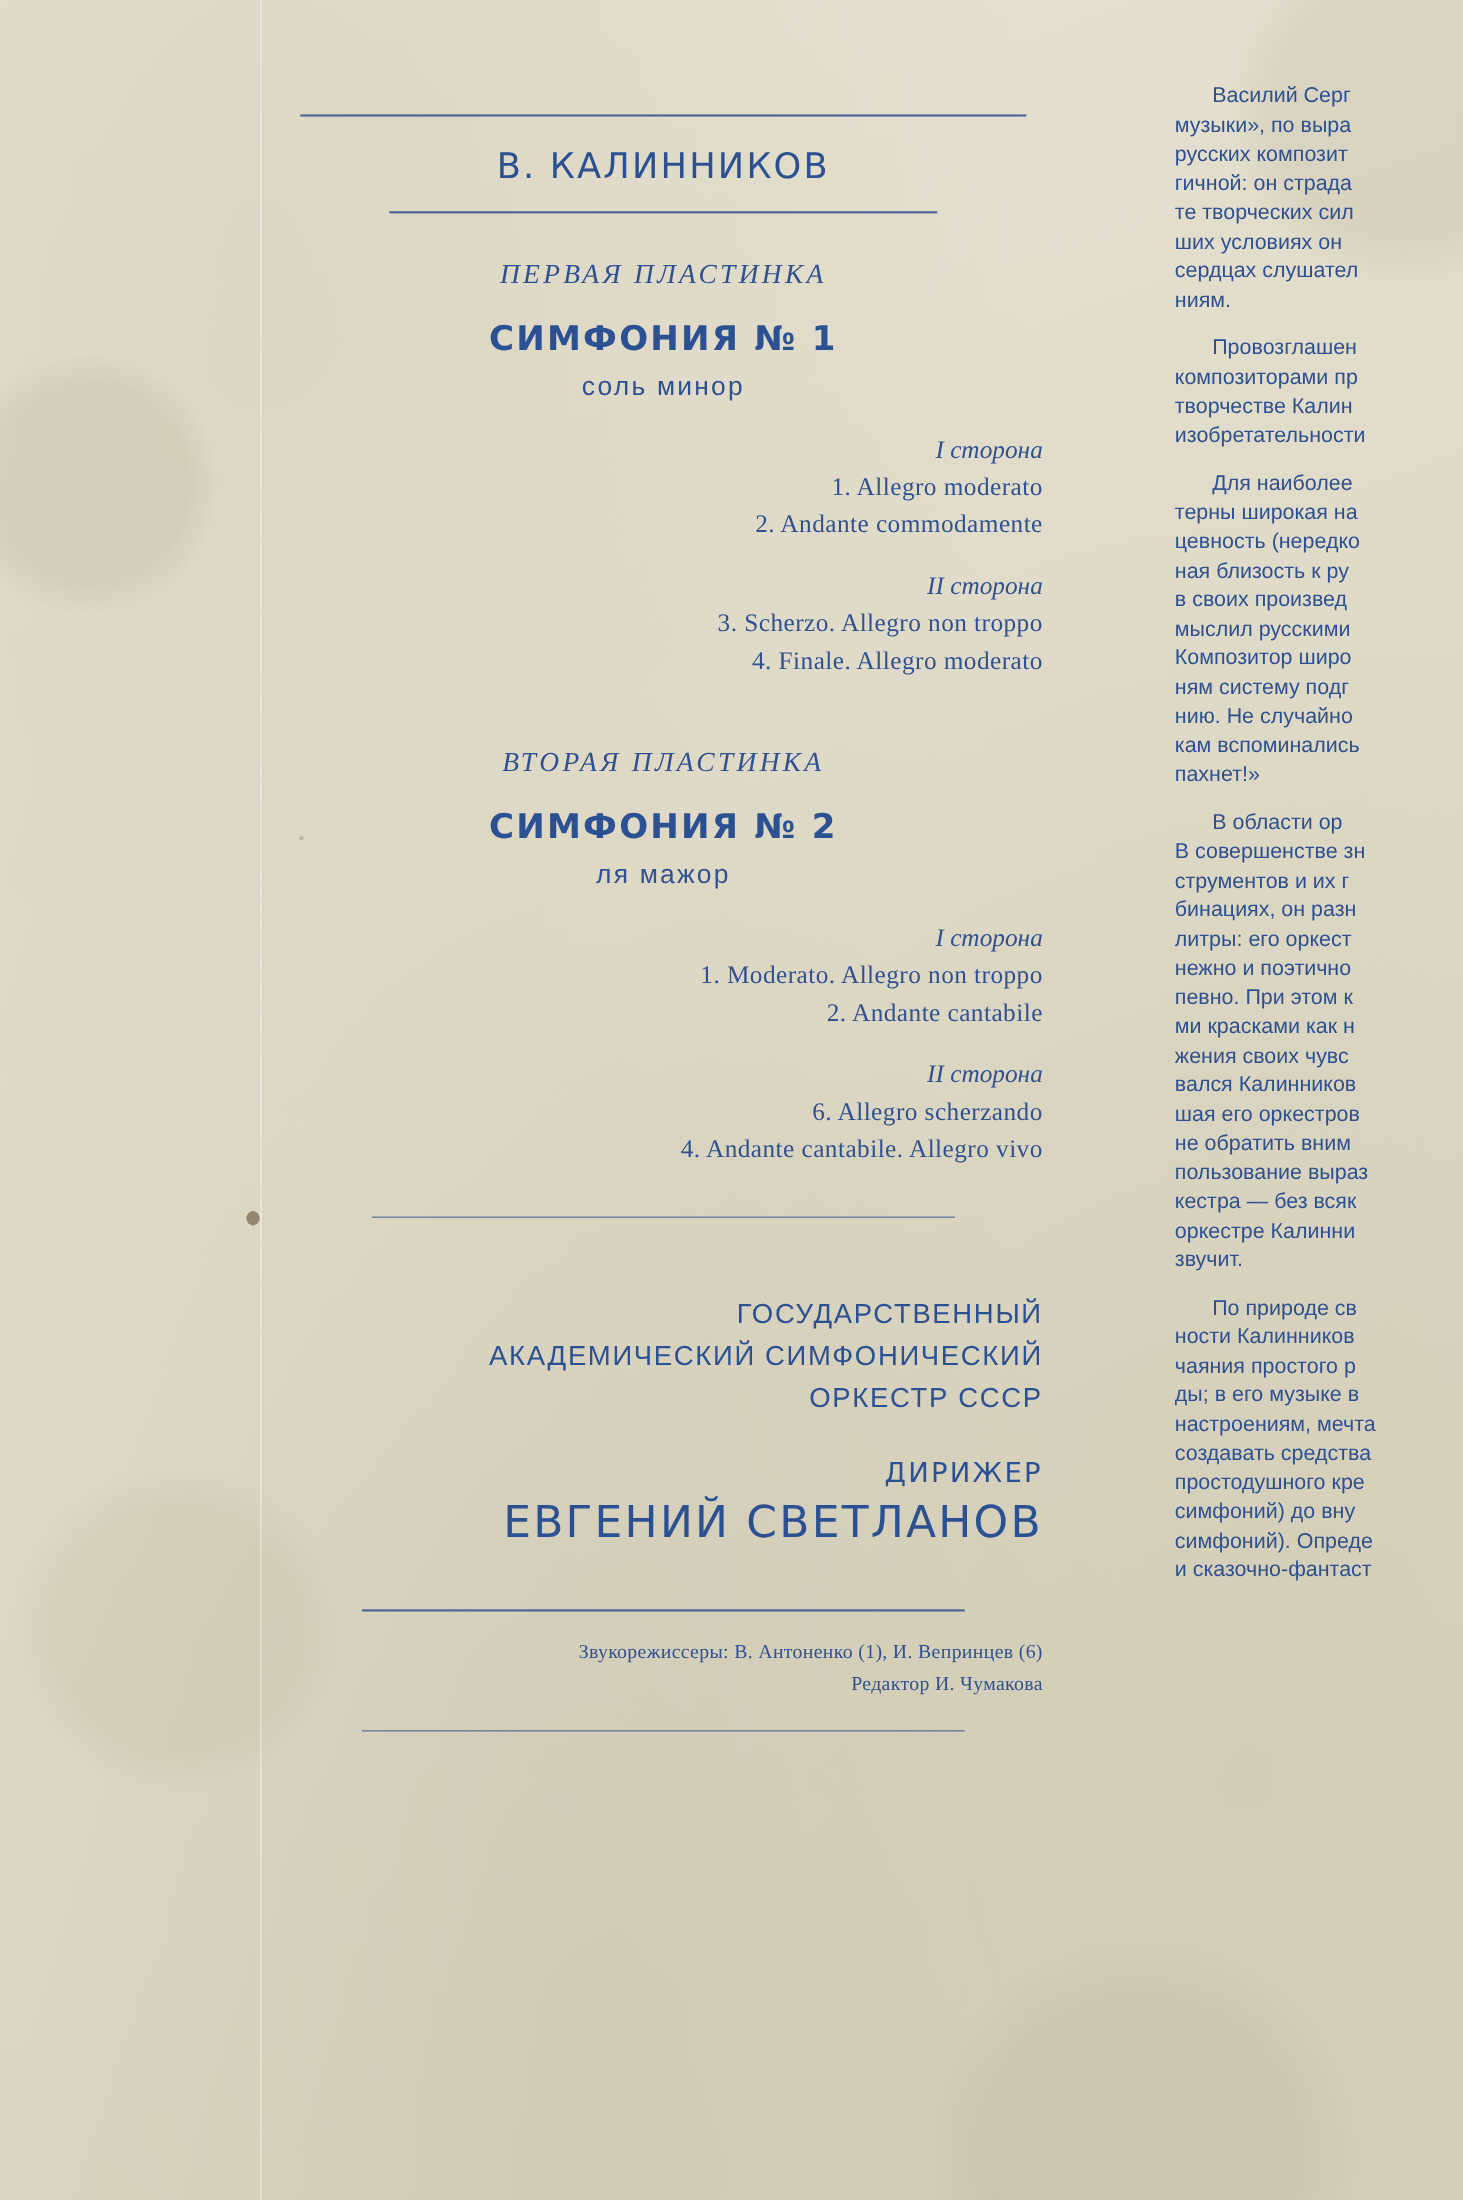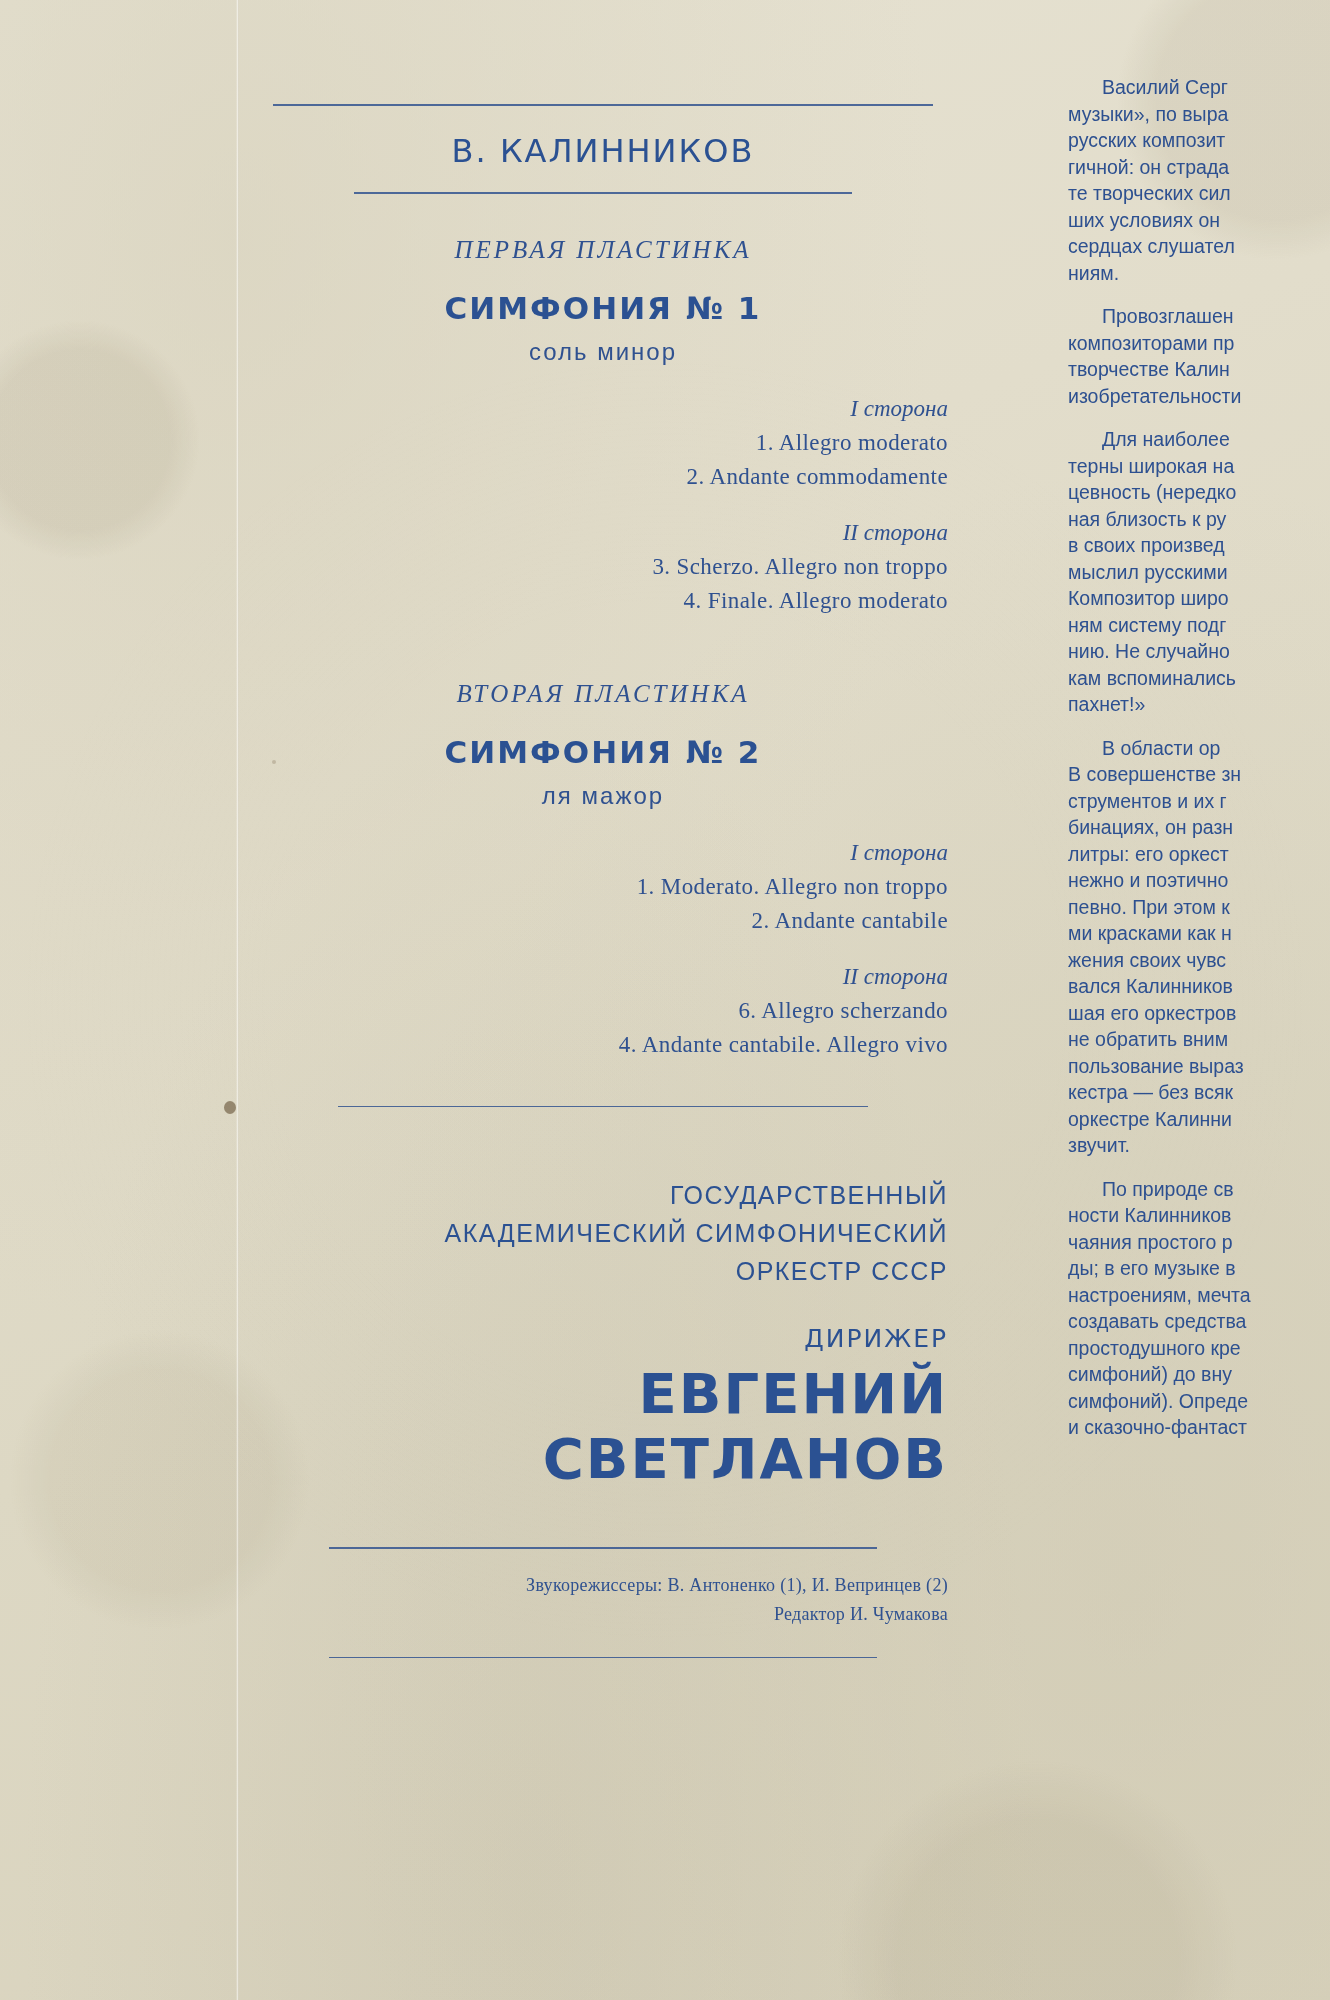--- a/index.html
+++ b/index.html
@@ -137,22 +137,22 @@
   .cond-label {
     font-family: "DejaVu Sans", sans-serif;
     font-size: 25px;
     letter-spacing: 2px;
     color: #2b5192;
     margin-top: 38px;
     text-align: right;
   }
   .cond-name {
     font-family: "DejaVu Sans", sans-serif;
-    font-size: 56px;
-    font-weight: 700;
+    font-size: 40px;
+    font-weight: 400;
     letter-spacing: 2px;
     color: #2b5192;
     margin-top: 8px;
     text-align: right;
   }
   .credits {
     font-family: "Liberation Serif", serif;
     font-size: 18px;
     color: #2f5190;
     text-align: right;
@@ -232,21 +232,21 @@
       <div class="perf-line">ГОСУДАРСТВЕННЫЙ</div>
       <div class="perf-line">АКАДЕМИЧЕСКИЙ СИМФОНИЧЕСКИЙ</div>
       <div class="perf-line">ОРКЕСТР СССР</div>
 
       <div class="cond-label">ДИРИЖЕР</div>
       <div class="cond-name">ЕВГЕНИЙ СВЕТЛАНОВ</div>
     </div>
 
     <div class="rule thin" style="width:548px; margin-top:56px;"></div>
 
-    <div class="credits" style="margin-top:26px;">Звукорежиссеры: В. Антоненко (1), И. Вепринцев (2)</div>
+    <div class="credits" style="margin-top:26px;">Звукорежиссеры: В. Антоненко (1), И. Вепринцев (6)</div>
     <div class="credits" style="margin-top:8px;">Редактор И. Чумакова</div>
 
     <div class="rule thin" style="width:548px; margin-top:32px;"></div>
   </div>
 
   <div class="right-col">
     <p>Василий Серг
 музыки», по выра
 русских композит
 гичной: он страда

